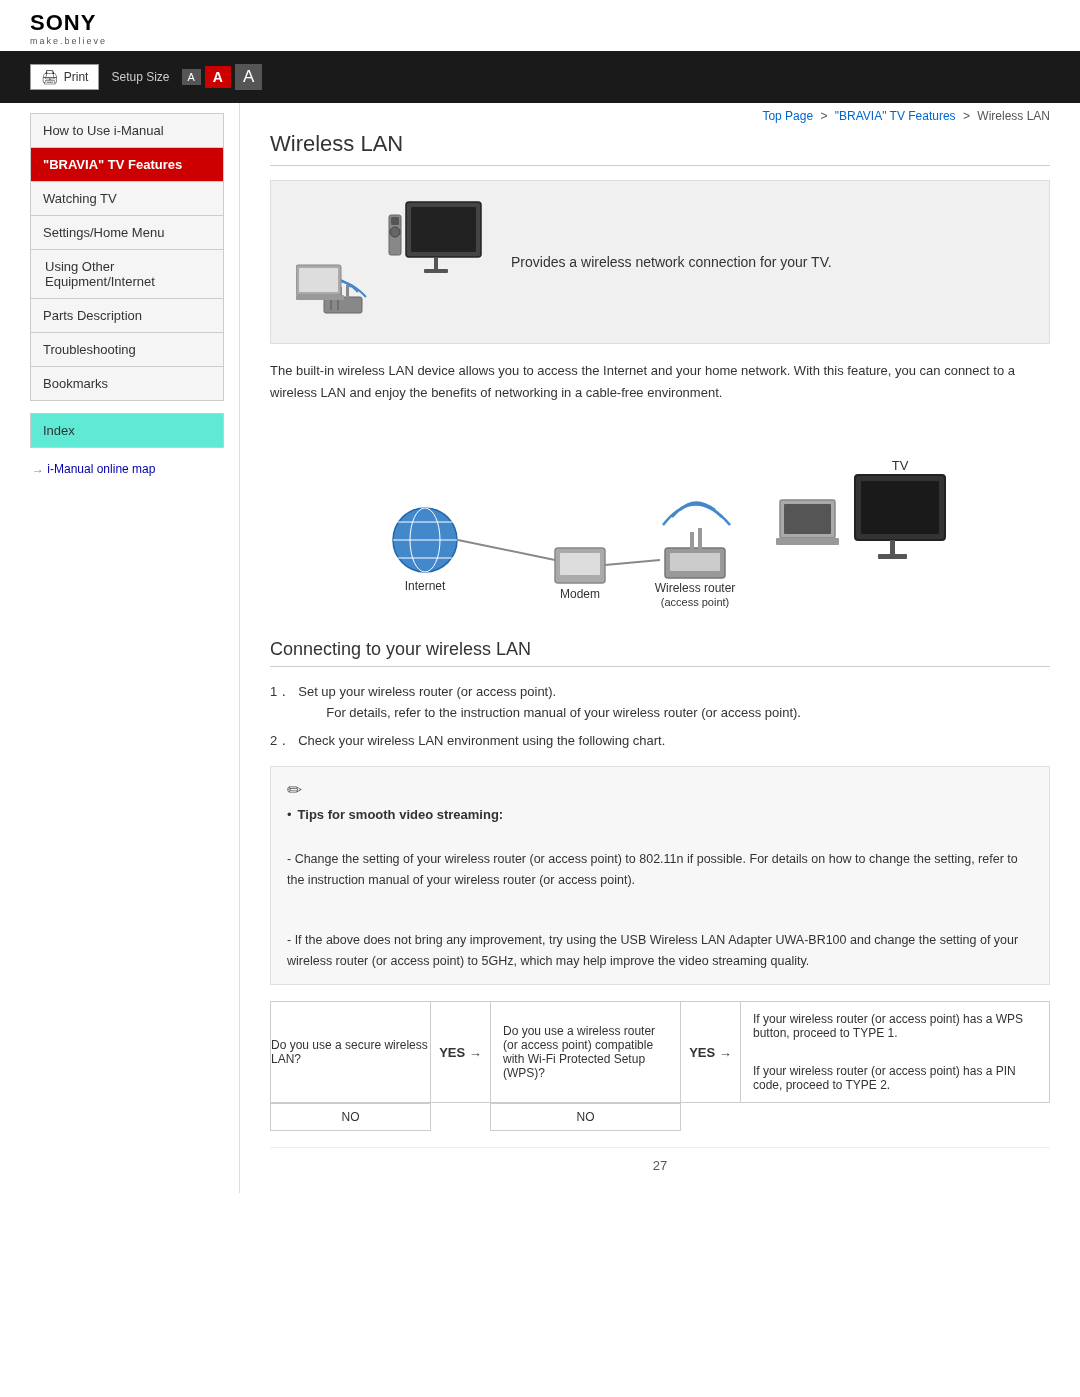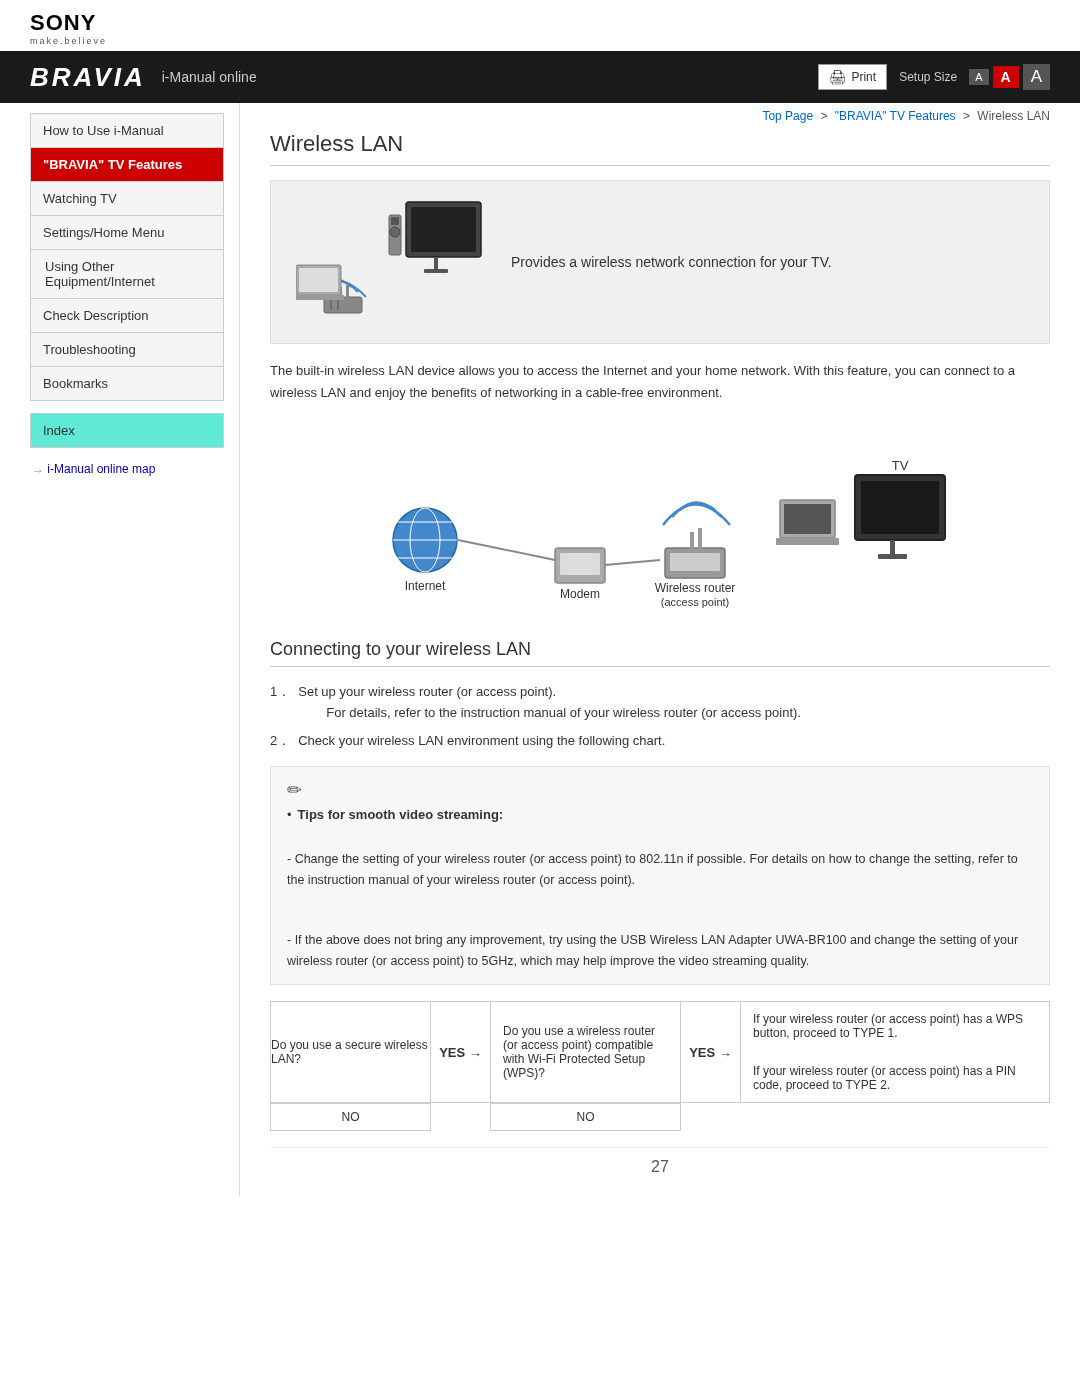--- a/index.html
+++ b/index.html
@@ -72,41 +72,37 @@
     .step-sub { margin-left: 28px; font-size: 13px; line-height: 1.6; color: #333; }
 
     
     .note-box { background: #f7f7f7; border: 1px solid #e0e0e0; padding: 12px 16px; margin: 10px 0 16px 0; }
     .note-icon { font-size: 18px; color: #555; margin-bottom: 6px; }
     .note-title { font-weight: bold; font-size: 13px; margin-bottom: 4px; }
     .note-text { font-size: 12.5px; line-height: 1.7; color: #333; margin-top: 23px; }
     .note-bullet { display: flex; gap: 6px; margin-bottom: 4px; }
 
     
-    .page-number { text-align: center; font-size: 16px; color: #555; margin-top: 16px; padding-top: 10px; border-top: 1px solid #eee; }
+    .page-number { text-align: center; font-size: 13px; color: #555; margin-top: 16px; padding-top: 10px; border-top: 1px solid #eee; }
 
     
     .tv-network-svg { width: 100%; max-width: 580px; }
 
   </style>
 </head>
 <body>
 
 <div class="top-bar">
   <div>
     <div class="sony-logo">SONY</div>
     <span class="sony-tagline">make.believe</span>
   </div>
 </div>
 
 <div class="bravia-bar">
-  <div class="bravia-left">
-    <span class="bravia-logo">BRAVIA</span>
-    <span class="bravia-subtitle">i-Manual online</span>
-  </div>
   <div class="bravia-right">
     <button class="print-btn">
       <span class="print-icon">🖨</span>
       <span>Print</span>
     </button>
     <span class="font-size-label">Setup Size</span>
     <div class="font-btns">
       <button class="font-btn">A</button>
       <button class="font-btn active">A</button>
       <button class="font-btn large">A</button>
@@ -116,21 +112,21 @@
 
 <div class="main-layout">
 
   <div class="sidebar">
     <nav class="sidebar-nav">
       <div class="sidebar-item">How to Use i-Manual</div>
       <div class="sidebar-item active">"BRAVIA" TV Features</div>
       <div class="sidebar-item">Watching TV</div>
       <div class="sidebar-item">Settings/Home Menu</div>
       <div class="sidebar-item sub">Using Other Equipment/Internet</div>
-      <div class="sidebar-item">Check Description</div>
+      <div class="sidebar-item">Parts Description</div>
       <div class="sidebar-item">Troubleshooting</div>
       <div class="sidebar-item">Bookmarks</div>
     </nav>
     <div class="sidebar-index">
       <div class="sidebar-index-item">Index</div>
     </div>
     <div class="sidebar-map-link">
       <span class="arrow-icon">→ </span><span>i-Manual online map</span>
     </div>
   </div>

